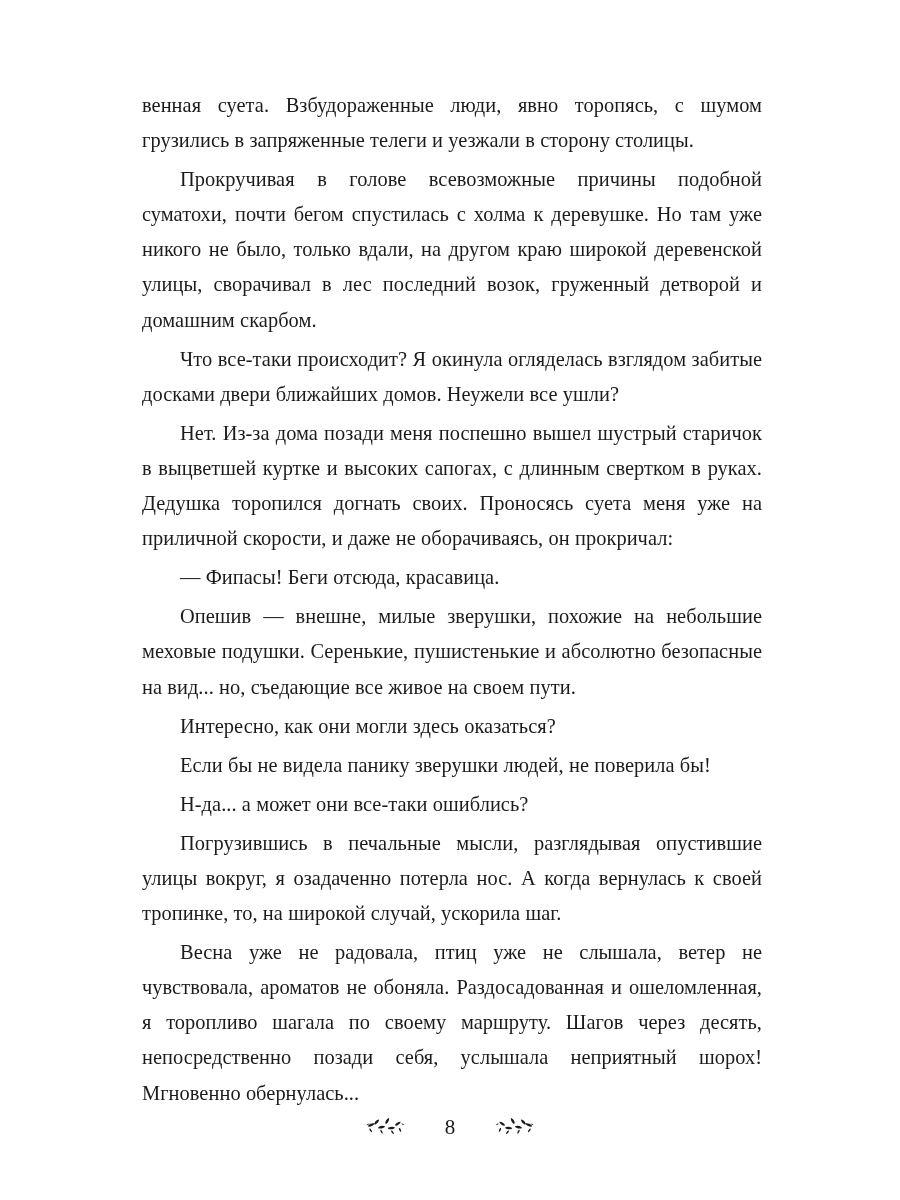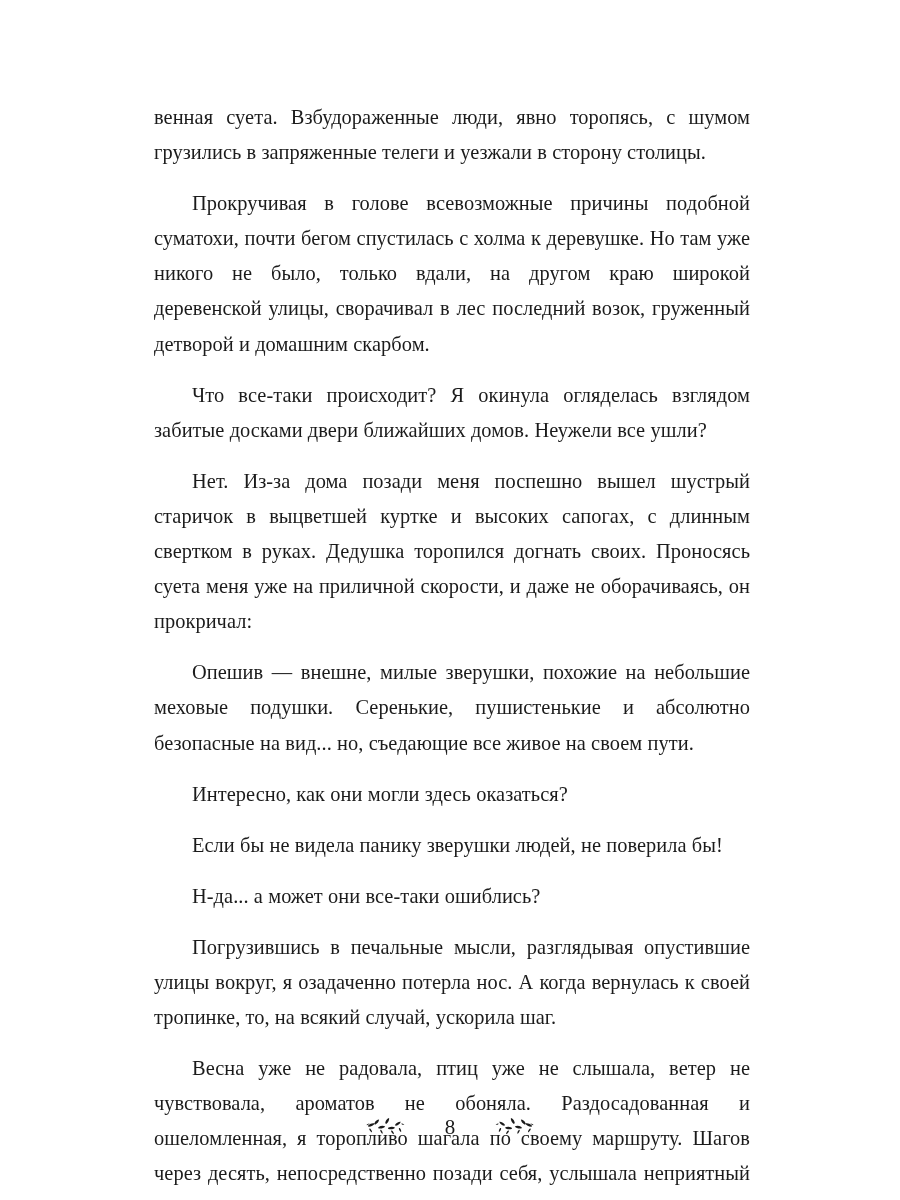--- a/index.html
+++ b/index.html
@@ -16,21 +16,21 @@
     font-family: "Liberation Serif", "DejaVu Serif", serif;
     color: #1b1b1b;
   }
   .text-column {
     position: absolute;
     left: 138px;
     top: 84px;
     width: 628px;
   }
   .para {
-    margin: 16px;
+    margin: 4px;
     text-align: justify;
     text-justify: inter-word;
     font-size: 20.4px;
     line-height: 35.1px;
     text-indent: 38px;
     hyphens: manual;
     -webkit-hyphens: manual;
     letter-spacing: 0.05px;
     word-spacing: 0.1px;
   }
@@ -73,25 +73,26 @@
 </head>
 <body>
 
 <div class="page">
 
   <div class="text-column">
     <p class="para no-indent">венная суета. Взбудораженные люди, явно торопясь, с шумом грузились в запряженные телеги и уезжали в сторону столицы.</p>
     <p class="para">Прокручивая в голове всевозможные причины подобной суматохи, почти бегом спустилась с холма к деревушке. Но там уже никого не было, только вдали, на другом краю широкой деревенской улицы, сворачивал в лес последний возок, груженный детворой и домашним скарбом.</p>
     <p class="para">Что все-таки происходит? Я окинула огляделась взглядом забитые досками двери ближайших домов. Неужели все ушли?</p>
     <p class="para">Нет. Из-за дома позади меня поспешно вышел шустрый старичок в выцветшей куртке и высоких сапогах, с длинным свертком в руках. Дедушка торопился догнать своих. Проносясь суета меня уже на приличной скорости, и даже не оборачиваясь, он прокричал:</p>
+    <p class="para">— Фипасы! Беги отсюда, красавица.</p>
     <p class="para">Опешив — внешне, милые зверушки, похожие на небольшие меховые подушки. Серенькие, пушистенькие и абсолютно безопасные на вид... но, съедающие все живое на своем пути.</p>
     <p class="para">Интересно, как они могли здесь оказаться?</p>
     <p class="para">Если бы не видела панику зверушки людей, не поверила бы!</p>
     <p class="para">Н-да... а может они все-таки ошиблись?</p>
-    <p class="para">Погрузившись в печальные мысли, разглядывая опустившие улицы вокруг, я озадаченно потерла нос. А когда вернулась к своей тропинке, то, на всякий случай, ускорила шаг.</p>
+    <p class="para">Погрузившись в печальные мысли, разглядывая опустившие улицы вокруг, я озадаченно потерла нос. А когда вернулась к своей тропинке, то, на широкой случай, ускорила шаг.</p>
     <p class="para">Весна уже не радовала, птиц уже не слышала, ветер не чувствовала, ароматов не обоняла. Раздосадованная и ошеломленная, я торопливо шагала по своему маршруту. Шагов через десять, непосредственно позади себя, услышала неприятный шорох! Мгновенно обернулась...</p>
   </div>
 
   <div class="footer">
 
     <span class="ornament">
       <svg viewBox="0 0 44 22" xmlns="http://www.w3.org/2000/svg" aria-hidden="true">
         <g fill="#1b1b1b">
           <path d="M4.2 9.4c2.1-1.9 4.6-2.6 6.6-1.9-1.2 1.9-3.4 3.1-6 3.2-.5 0-.8-.5-.6-1.3z"></path>
           <path d="M10.4 7.2c1.1-2.2 2.9-3.6 4.7-3.6-.2 2.1-1.6 4-3.7 5-.6.3-1.2-.5-1-1.4z"></path>

